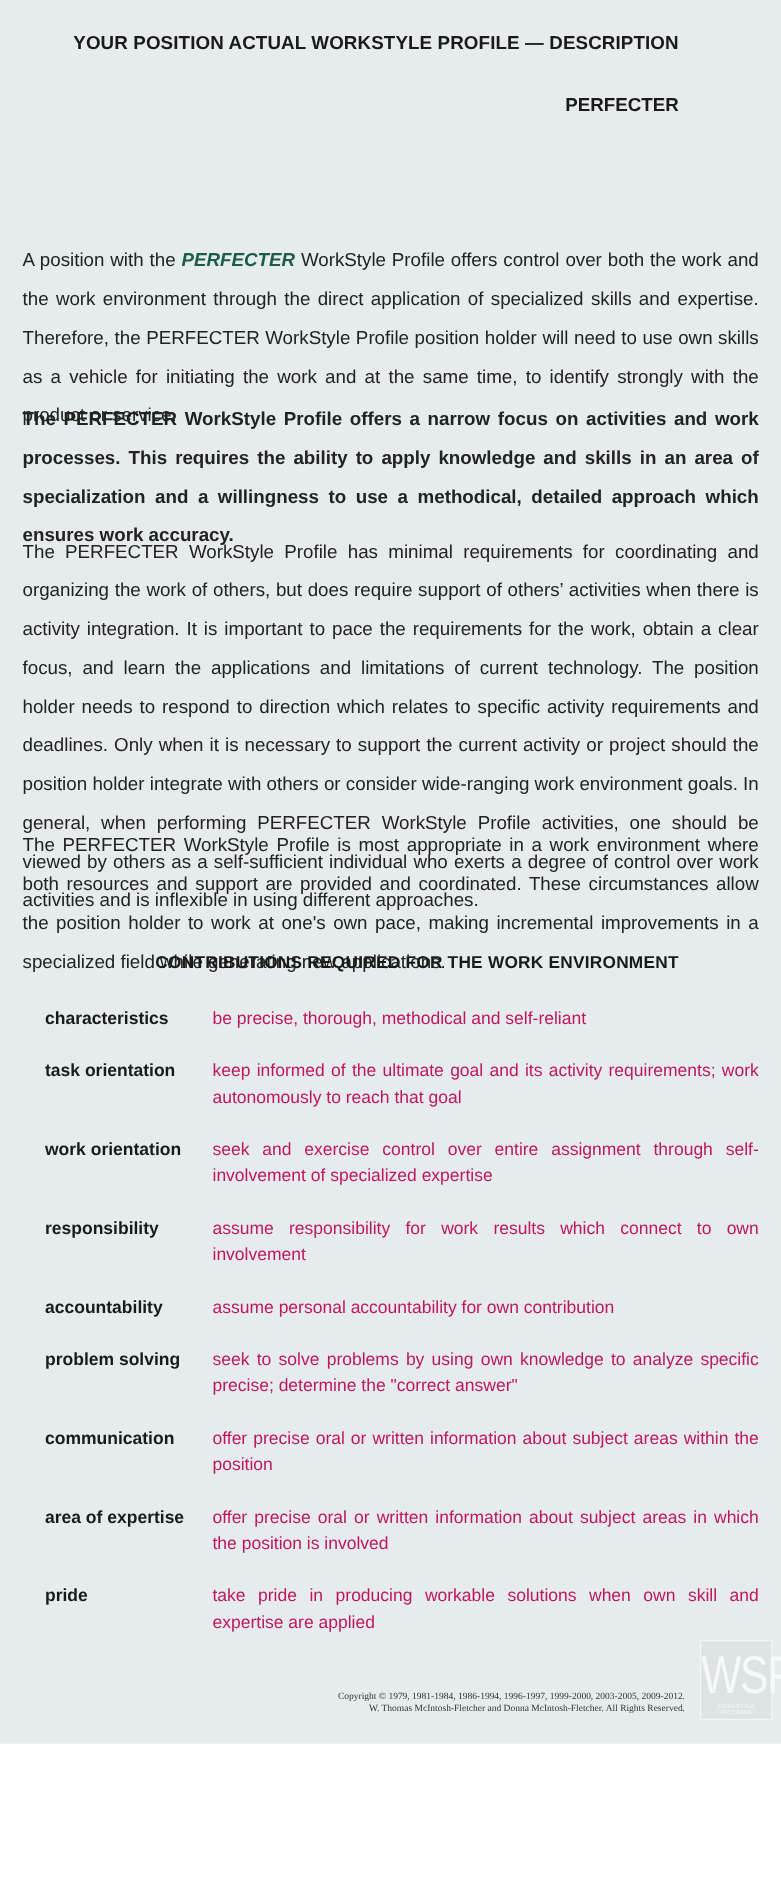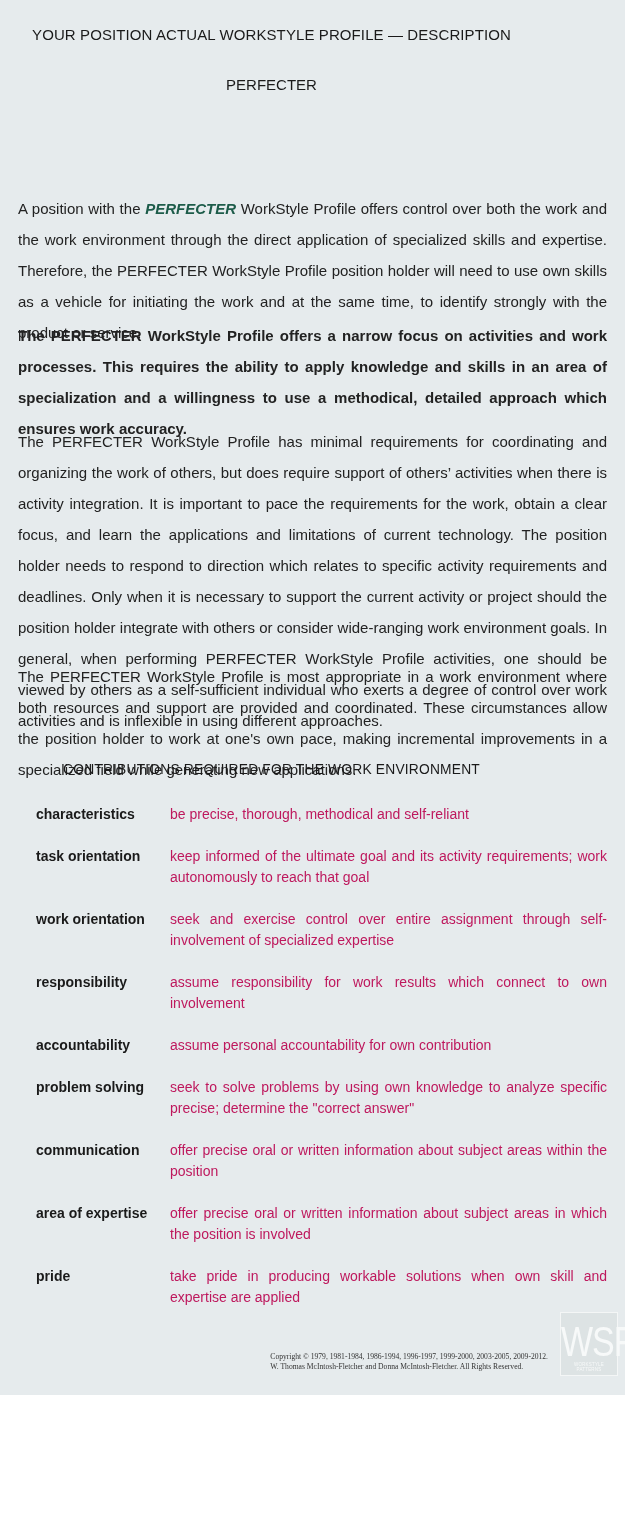--- a/index.html
+++ b/index.html
@@ -1,37 +1,37 @@
 <!DOCTYPE html>
 <html><head>
   <meta charset="utf-8">
   <style>
     html, body { margin: 0; padding: 0; background: #ffffff; }
     body { width: 625px; height: 1515px; position: relative; overflow: hidden;
            font-family: "Liberation Sans", "DejaVu Sans", sans-serif; color: #1a1a1a; }
     .panel { position: absolute; left: 0; top: 0; width: 625px; height: 1395px; background: #e6ebed; }
-    .center { position: absolute; left: 0; width: 543px; text-align: center; font-weight: normal; }
+    .center { position: absolute; left: 0; width: 543px; text-align: right; font-weight: bold; }
     .title { top: 26px; font-size: 15px; letter-spacing: 0.1px; }
     .sub1 { top: 76px; font-size: 15px; }
     .sub2 { top: 118px; font-size: 15px; }
     .sub3 { top: 150px; font-size: 16px; font-style: italic; }
     .para { position: absolute; left: 18px; width: 589px; font-size: 15px; line-height: 31px;
             text-align: justify; color: #222; }
     .p1 { top: 193px; }
     .p2 { top: 320px; font-weight: bold; }
     .p3 { top: 426px; }
     .p4 { top: 661px; }
     .accent { color: #1d5c4a; font-weight: bold; font-style: italic; }
     .sec-head { top: 762px; font-size: 13.8px; letter-spacing: 0.2px; }
     .contrib { position: absolute; left: 18px; width: 590px; }
     .row { position: absolute; left: 0; width: 590px; }
     .row .label { position: absolute; left: 18px; top: 0; width: 150px; font-weight: bold; font-size: 14px; line-height: 21px; }
     .row .desc { position: absolute; left: 152px; top: 0; width: 437px; font-size: 14px; line-height: 21px; text-align: justify; color: #be185d; }
     .copyright { position: absolute; right: 77px; top: 1352px; font-family: "Liberation Serif", serif;
-                 font-size: 7.6px; line-height: 10px; text-align: left; color: #333; }
+                 font-size: 7.6px; line-height: 10px; text-align: right; color: #333; }
     .logo { position: absolute; left: 560px; top: 1312px; width: 58px; height: 64px;
             border: 1px solid #f4f6f6; background: #dde3e4; box-sizing: border-box; }
     .logo .letters { position: absolute; left: 0; top: 4px; width: 56px; text-align: center;
                      font-family: "Liberation Sans", sans-serif; font-size: 34px; color: #f7f9f9;
                      letter-spacing: -1px; transform: scaleY(1.25); transform-origin: top; }
     .logo .tag { position: absolute; left: 2px; bottom: 3px; width: 52px; text-align: center;
                  font-size: 4.5px; color: #f7f9f9; letter-spacing: 0.2px; }
   </style>
 </head>
 <body>

